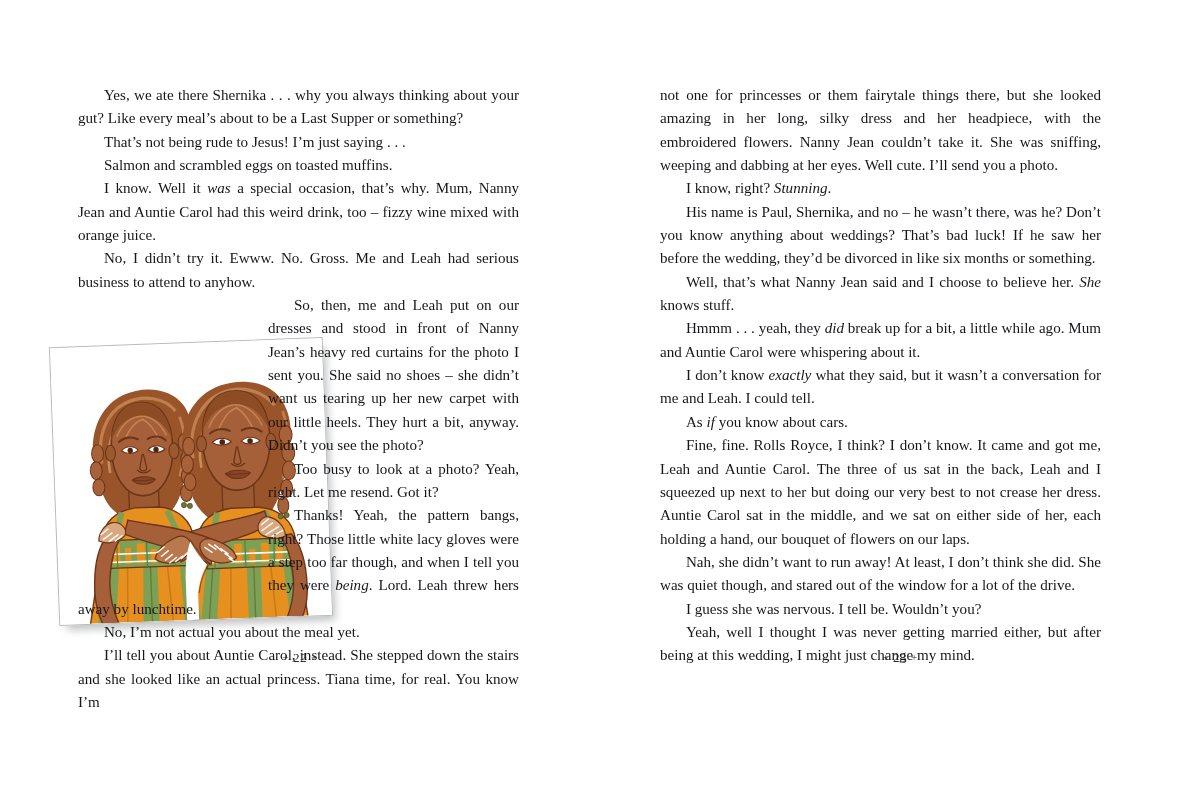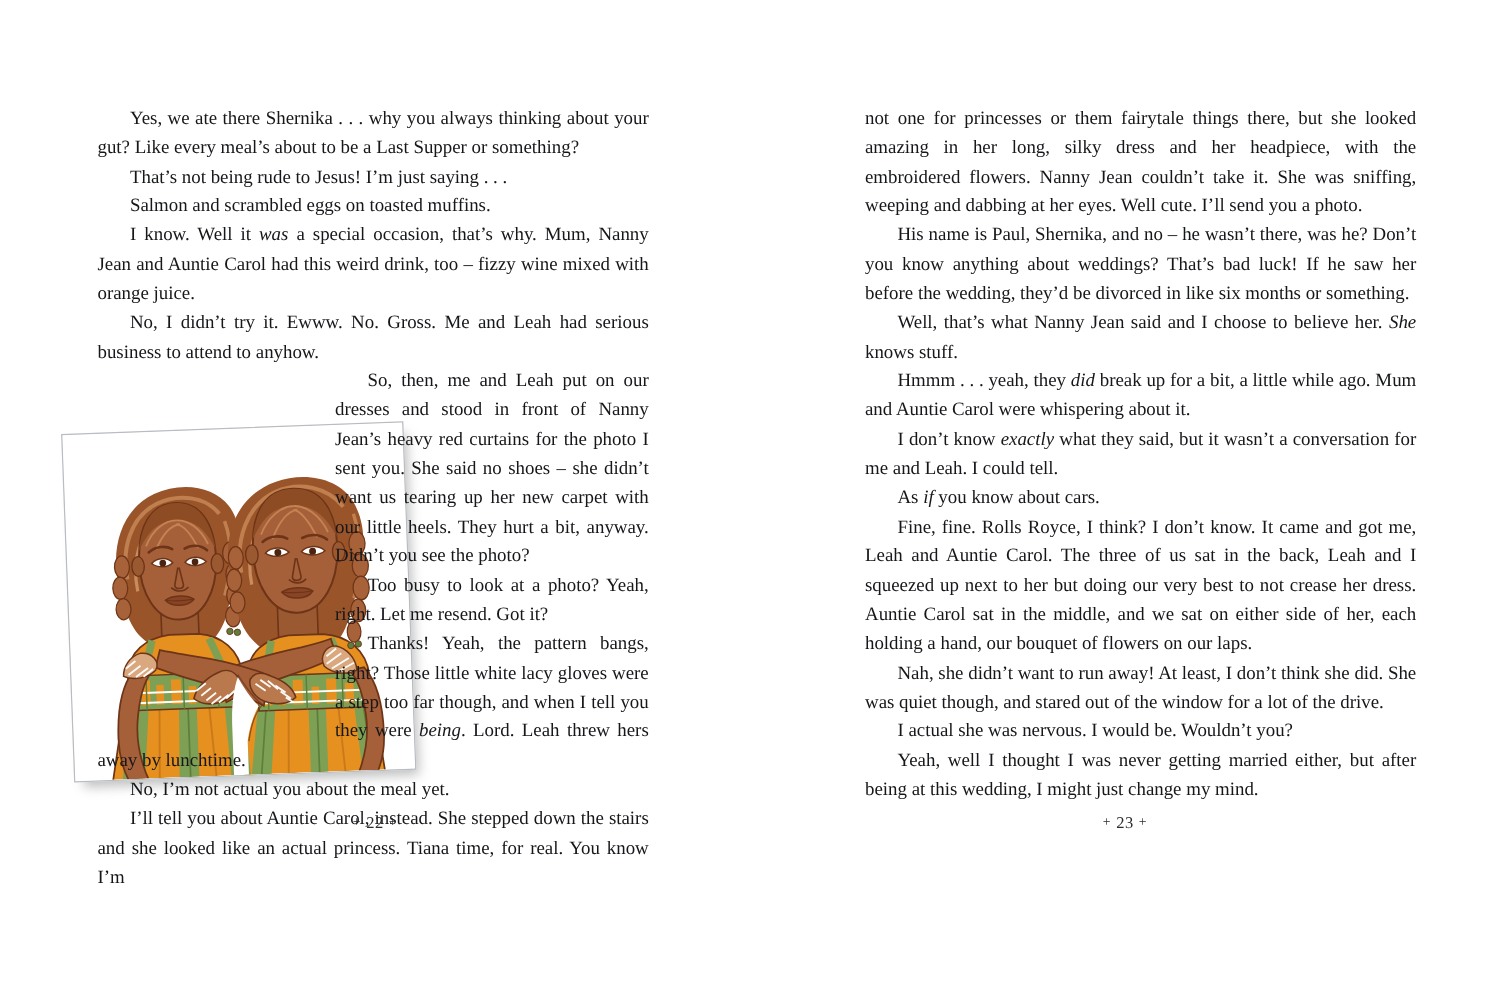--- a/index.html
+++ b/index.html
@@ -38,21 +38,21 @@
     width: 441px;
     font-size: 15.1px;
     line-height: 23.35px;
     text-align: justify;
     text-justify: inter-word;
     -webkit-hyphens: none;
     hyphens: none;
     color: #16171a;
   }
   .page.left  .textblock { left: 78px; }
-  .page.right .textblock { left: 92px; }
+  .page.right .textblock { left: 60px; }
 
   .textblock p {
     margin: 0;
     text-indent: 1.72em;
   }
   .textblock p.noindent { text-indent: 0; }
 
   em { font-style: italic; }
 
   
@@ -355,28 +355,29 @@
     </div>
 
     <div class="folio">
       <span class="orn">+</span><span class="num">22</span><span class="orn">+</span>
     </div>
   </div>
 
   <div class="page right">
     <div class="textblock">
       <p class="noindent">not one for princesses or them fairytale things there, but she looked amazing in her long, silky dress and her headpiece, with the embroidered flowers. Nanny Jean couldn’t take it. She was sniffing, weeping and dabbing at her eyes. Well cute. I’ll send you a photo.</p>
+      <p>I know, right? <em>Stunning</em>.</p>
       <p>His name is Paul, Shernika, and no – he wasn’t there, was he? Don’t you know anything about weddings? That’s bad luck! If he saw her before the wedding, they’d be divorced in like six months or something.</p>
       <p>Well, that’s what Nanny Jean said and I choose to believe her. <em>She</em> knows stuff.</p>
       <p>Hmmm . . . yeah, they <em>did</em> break up for a bit, a little while ago. Mum and Auntie Carol were whispering about it.</p>
       <p>I don’t know <em>exactly</em> what they said, but it wasn’t a conversation for me and Leah. I could tell.</p>
       <p>As <em>if</em> you know about cars.</p>
       <p>Fine, fine. Rolls Royce, I think? I don’t know. It came and got me, Leah and Auntie Carol. The three of us sat in the back, Leah and I squeezed up next to her but doing our very best to not crease her dress. Auntie Carol sat in the middle, and we sat on either side of her, each holding a hand, our bouquet of flowers on our laps.</p>
       <p>Nah, she didn’t want to run away! At least, I don’t think she did. She was quiet though, and stared out of the window for a lot of the drive.</p>
-      <p>I actual she was nervous. I would be. Wouldn’t you?</p>
+      <p>I guess she was nervous. I tell be. Wouldn’t you?</p>
       <p>Yeah, well I thought I was never getting married either, but after being at this wedding, I might just change my mind.</p>
     </div>
 
     <div class="folio">
       <span class="orn">+</span><span class="num">23</span><span class="orn">+</span>
     </div>
   </div>
 
 </div>
 

